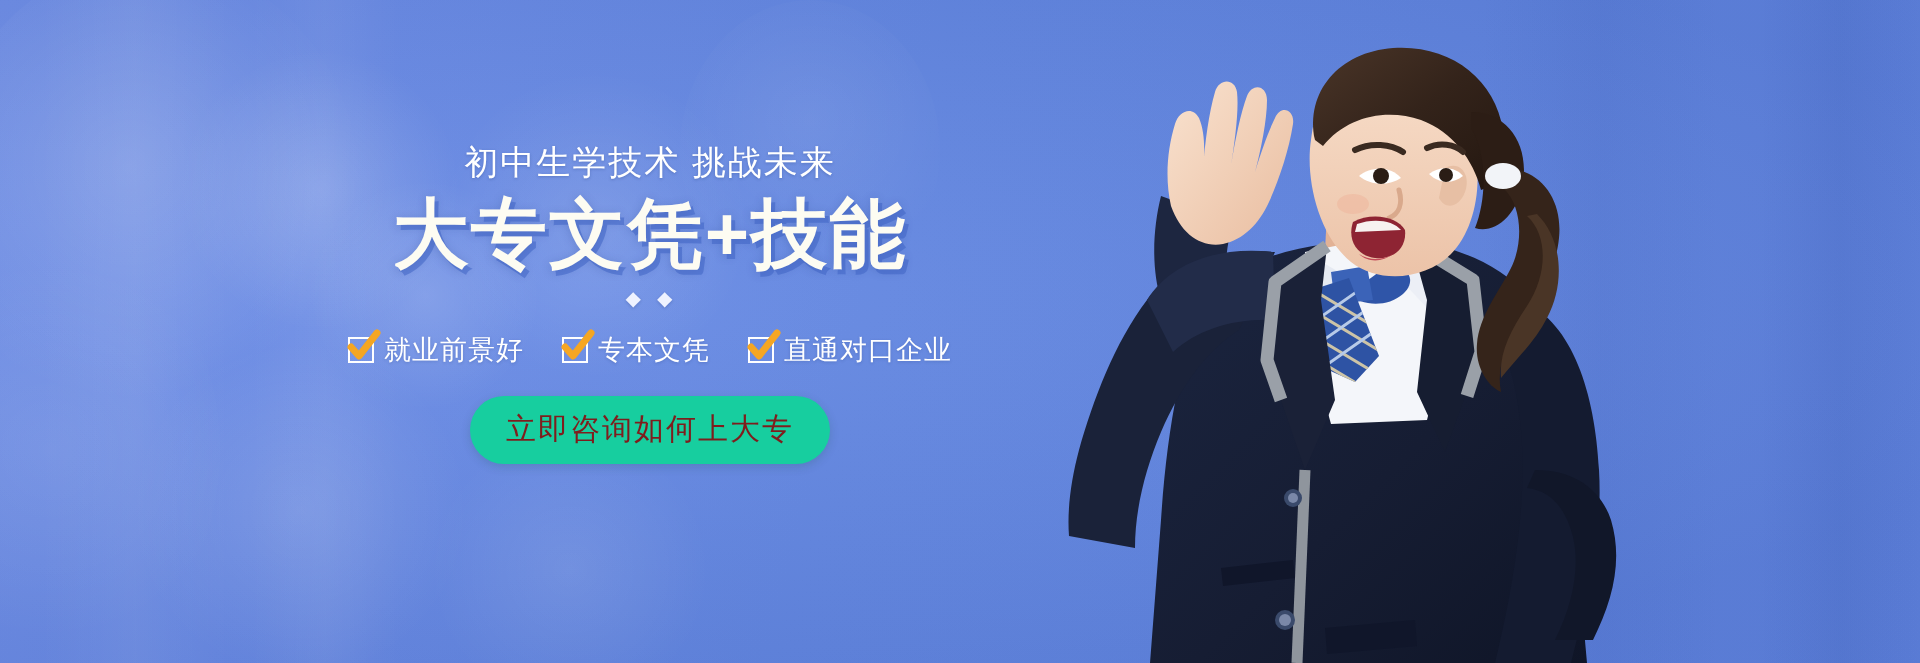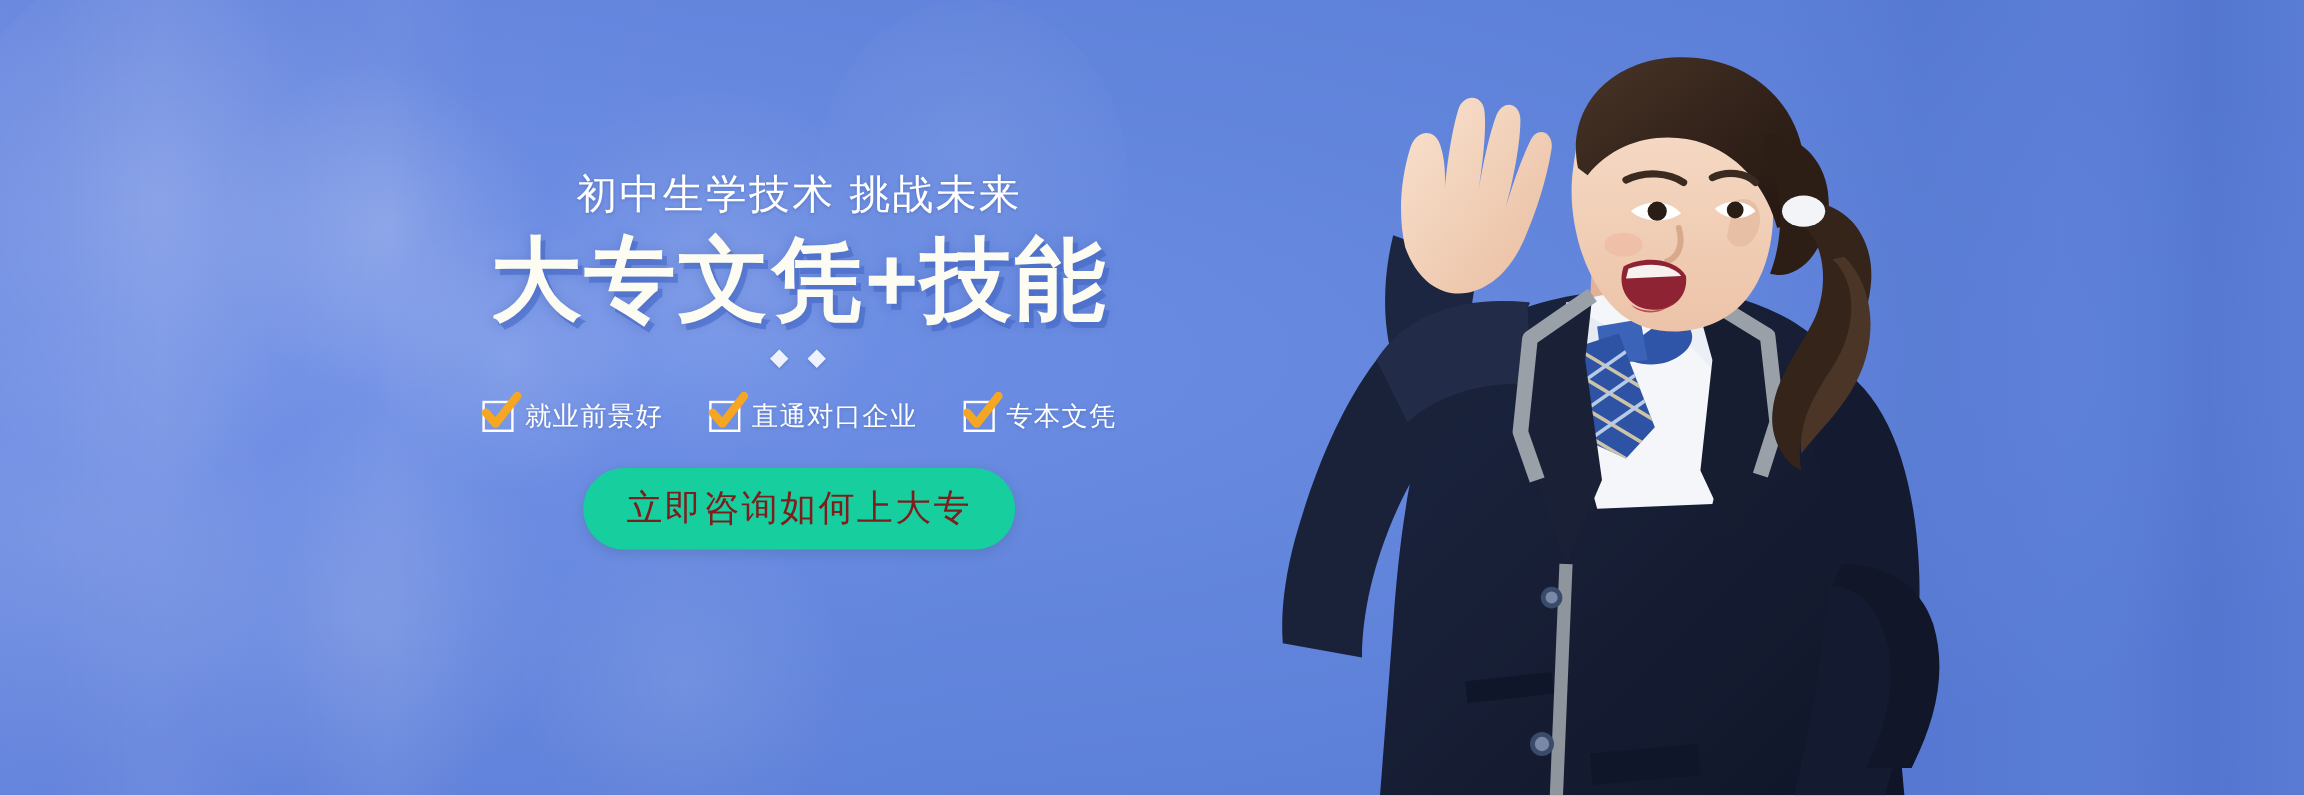--- a/index.html
+++ b/index.html
@@ -39,21 +39,21 @@
   .band-b{left:250px;width:150px; background:linear-gradient(90deg,rgba(255,255,255,0),rgba(255,255,255,.05),rgba(255,255,255,0));}
   .band-c{left:1480px;width:240px;background:linear-gradient(90deg,rgba(30,60,150,0),rgba(30,60,150,.07),rgba(30,60,150,0));}
   .band-d{left:1760px;width:160px;background:linear-gradient(90deg,rgba(30,60,150,0),rgba(30,60,150,.09),rgba(30,60,150,0));}
 
   .vignette{position:absolute;inset:0;pointer-events:none;
     background:radial-gradient(ellipse at 30% 45%, rgba(255,255,255,.05), rgba(20,45,120,.10) 80%);}
 
   
   .copy{
     position:absolute;
-    left:316px;
+    left:300px;
     top:142px;
     width:700px;
     text-align:center;
     z-index:6;
   }
   .tagline{
     font-size:34px;
     letter-spacing:2px;
     color:#ffffff;
     font-weight:400;
@@ -95,21 +95,21 @@
   .feature{display:flex;align-items:center;gap:10px;}
   .chk{
     width:26px;height:26px;
     position:relative;
     flex:0 0 auto;
     border:2px solid #ffffff;
     box-sizing:border-box;
   }
   .chk svg{position:absolute;left:-4px;top:-9px;width:34px;height:34px;overflow:visible;}
   .feature-label{
-    font-size:22px;
+    font-size:27px;
     color:#ffffff;
     letter-spacing:1px;
     white-space:nowrap;
     text-shadow:0 1px 3px rgba(30,55,120,.25);
   }
 
   
   .cta-wrap{margin-top:28px;display:flex;justify-content:center;}
   .cta{
     display:inline-flex;
@@ -333,30 +333,30 @@
         </span>
         <span class="feature-label">就业前景好</span>
       </div>
 
       <div class="feature">
         <span class="chk">
           <svg viewBox="0 0 34 34" xmlns="http://www.w3.org/2000/svg" aria-hidden="true">
             <path d="M5 17 L13 26 L31 3" stroke="#f5a623" stroke-width="7" fill="none" stroke-linecap="round" stroke-linejoin="round"></path>
           </svg>
         </span>
-        <span class="feature-label">直通对口企业</span>
+        <span class="feature-label">专本文凭</span>
       </div>
 
       <div class="feature">
         <span class="chk">
           <svg viewBox="0 0 34 34" xmlns="http://www.w3.org/2000/svg" aria-hidden="true">
             <path d="M5 17 L13 26 L31 3" stroke="#f5a623" stroke-width="7" fill="none" stroke-linecap="round" stroke-linejoin="round"></path>
           </svg>
         </span>
-        <span class="feature-label">专本文凭</span>
+        <span class="feature-label">直通对口企业</span>
       </div>
 
     </div>
 
     <div class="cta-wrap">
       <button class="cta">立即咨询如何上大专</button>
     </div>
 
   </div>
 

